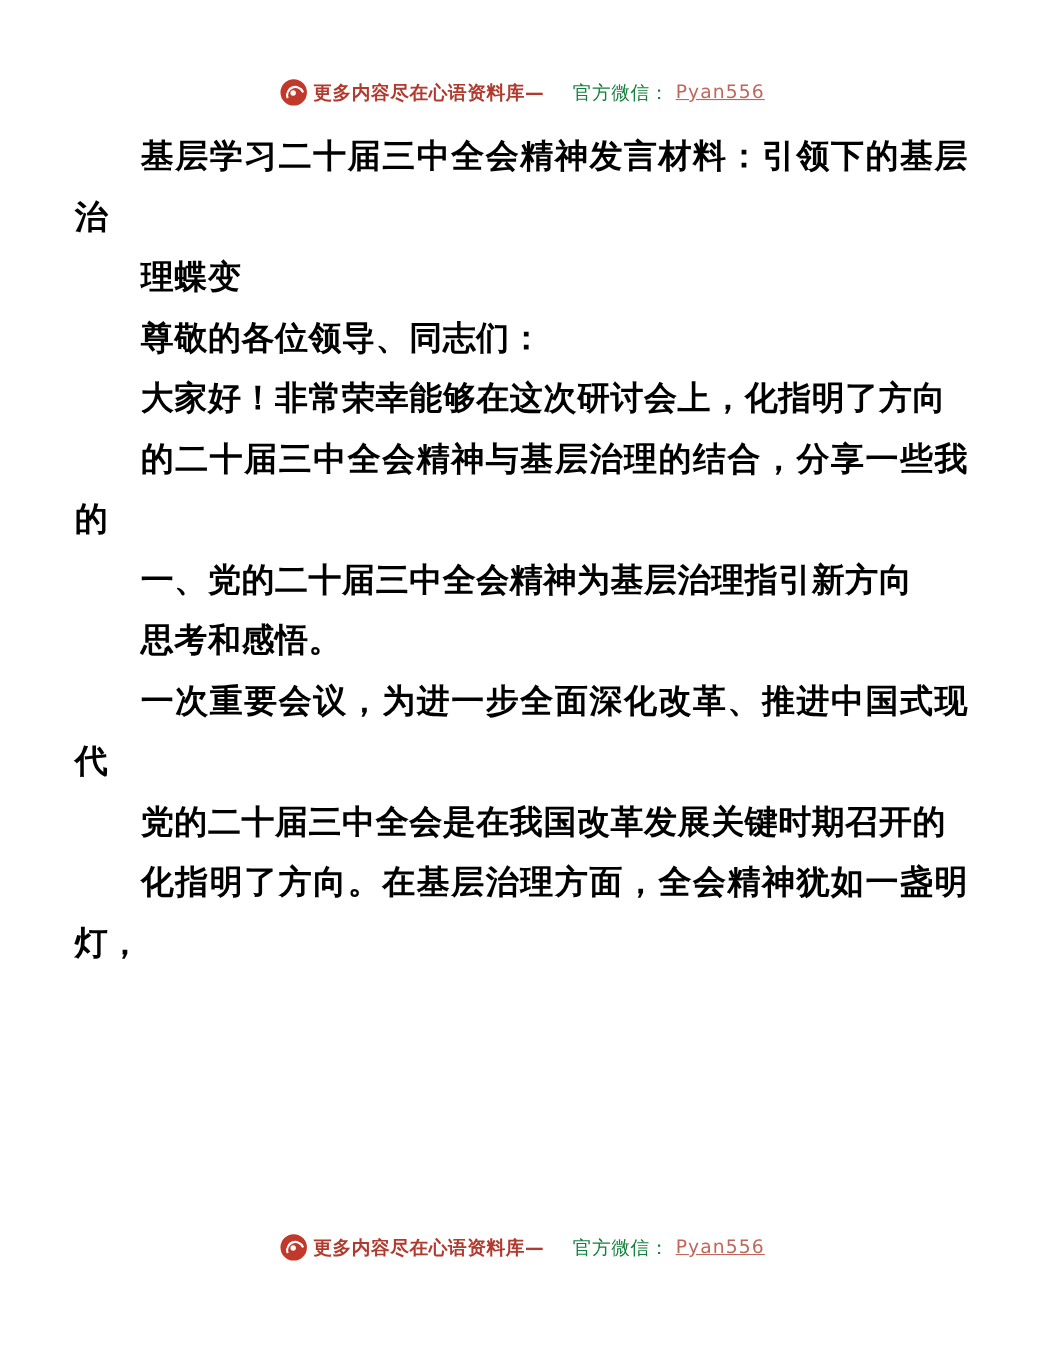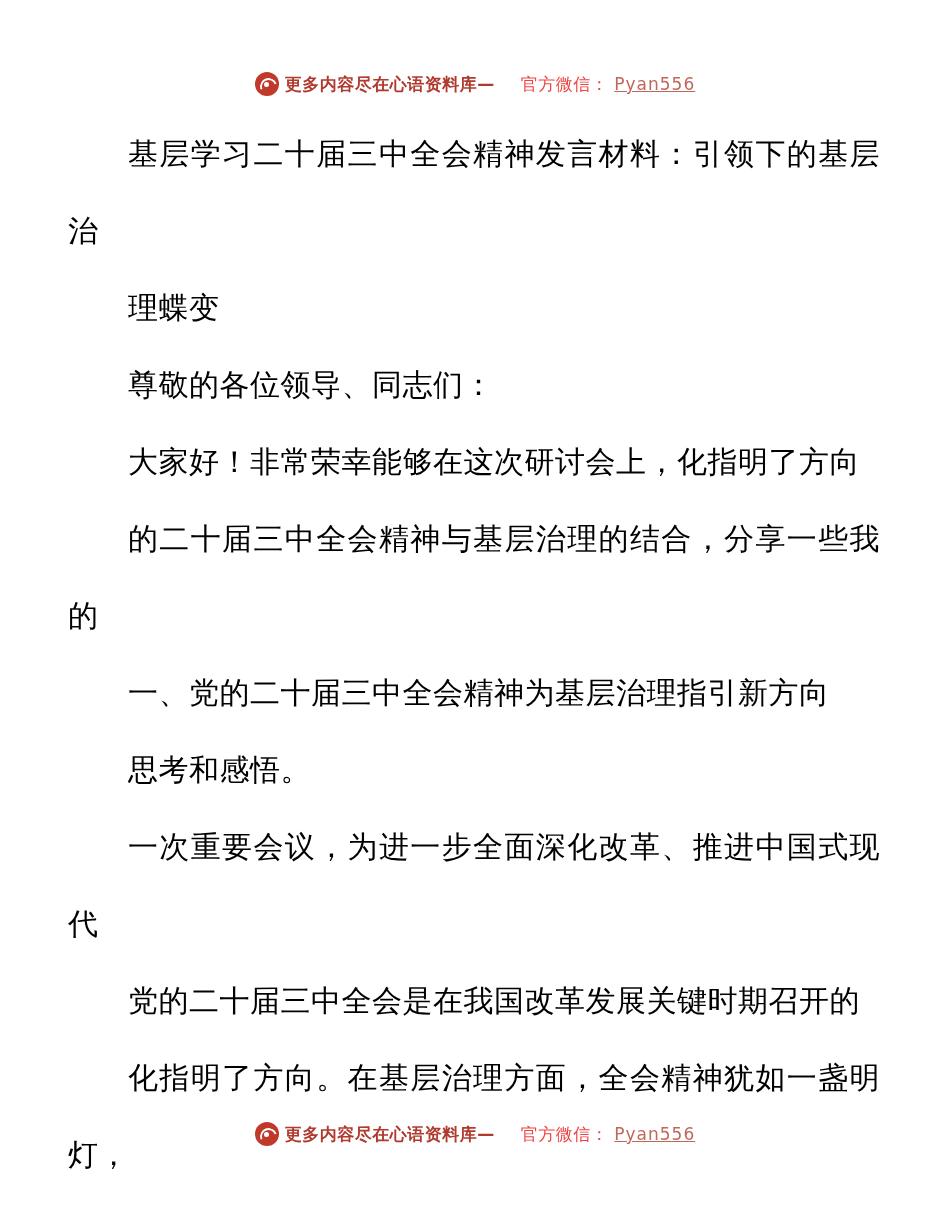--- a/index.html
+++ b/index.html
@@ -74,46 +74,47 @@
   }
   .promo-text {
     font-family: "DejaVu Sans", "Liberation Sans", sans-serif;
     font-size: 17px;
     font-weight: bold;
     color: #b03a2e;
     letter-spacing: 0.5px;
   }
   .promo-text.light {
     font-weight: normal;
-    color: #ef4444;
+    color: #15803d;
     margin-left: 20px;
   }
   .promo-text.code {
     font-weight: normal;
     color: #c0675c;
     letter-spacing: 1px;
     text-decoration: underline;
   }
 
   
   .doc {
     position: absolute;
     left: 68px;
     top: 115px;
     width: 812px;
   }
   .para {
     font-size: 30px;
-    line-height: 77px;
+    line-height: 55px;
     color: #000000;
     text-align: justify;
     text-justify: inter-ideograph;
     letter-spacing: 0.5px;
     margin: 0;
     text-indent: 2em;
+    font-weight: bold;
   }
 </style>
 </head>
 <body>
 
 <div class="page">
 
   <div class="promo promo-top">
     <span class="promo-logo"></span>
     <span class="promo-text">更多内容尽在心语资料库—</span>

